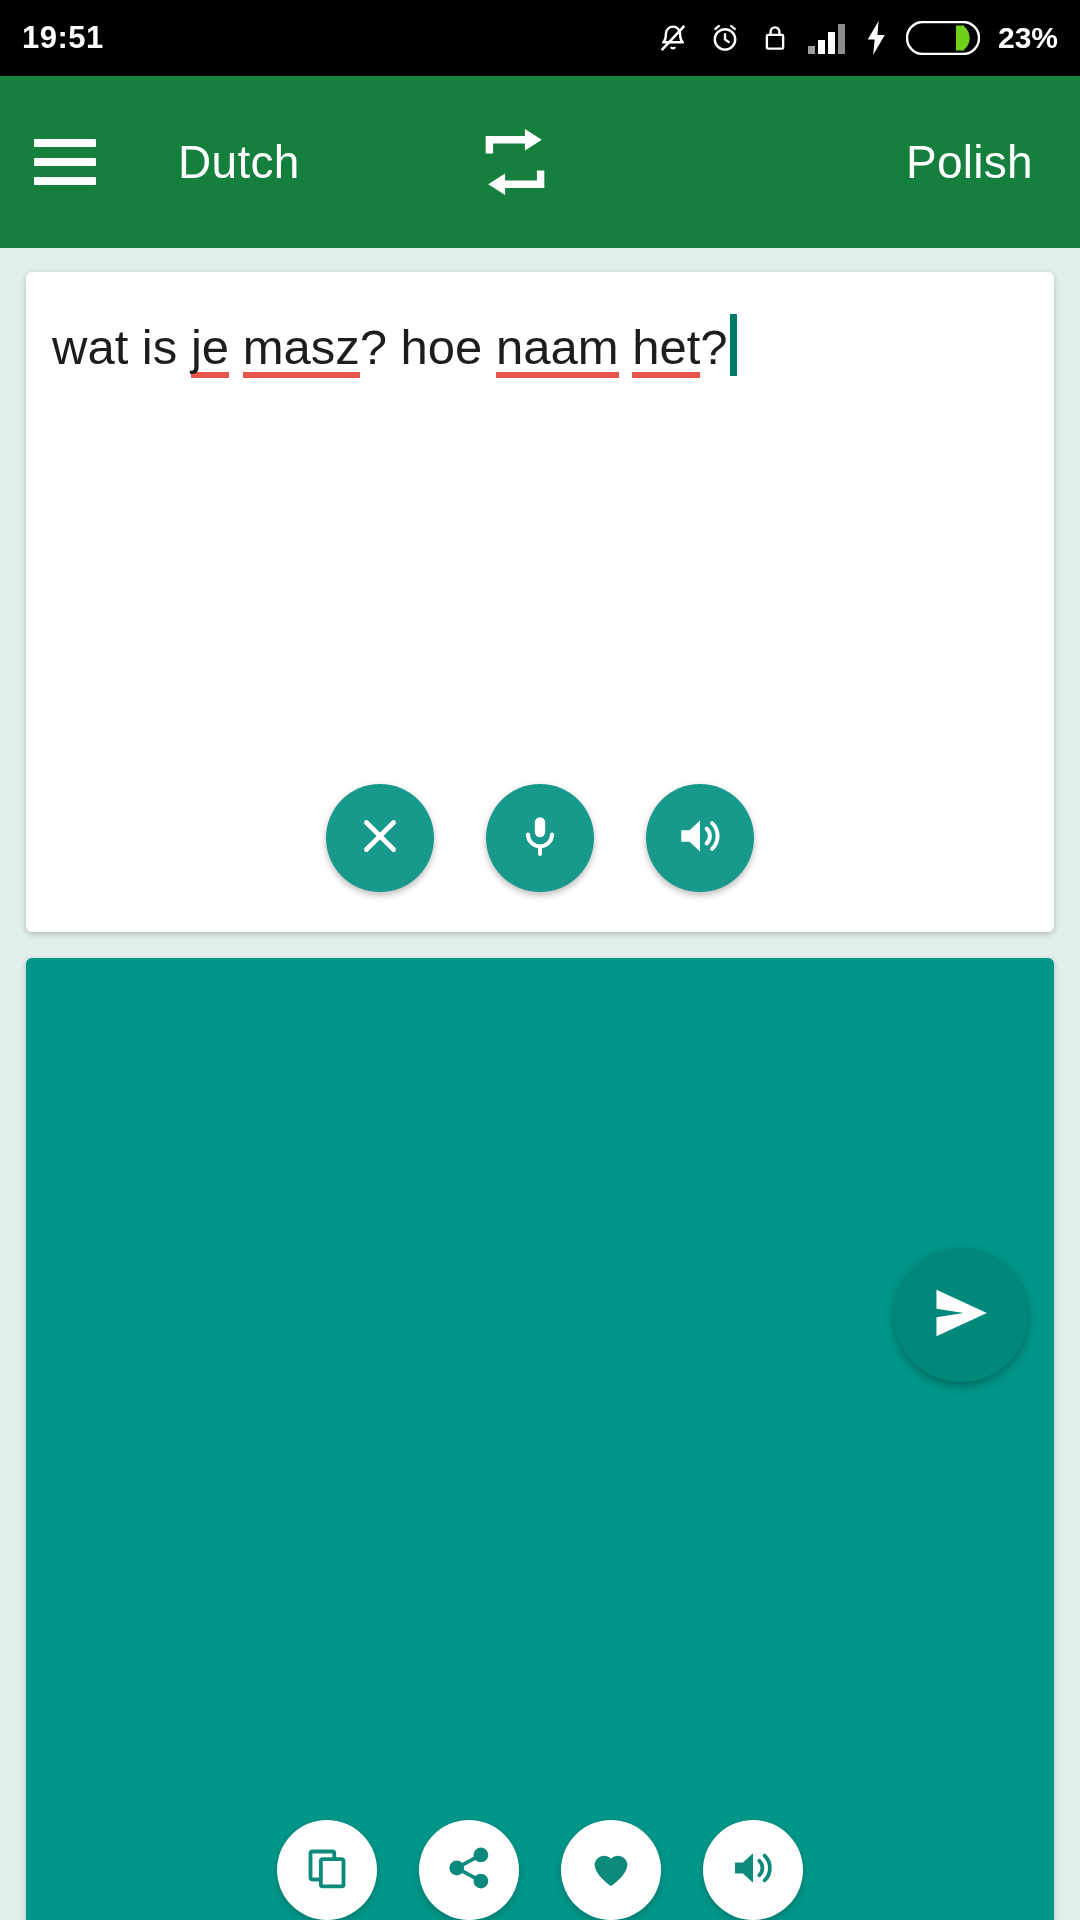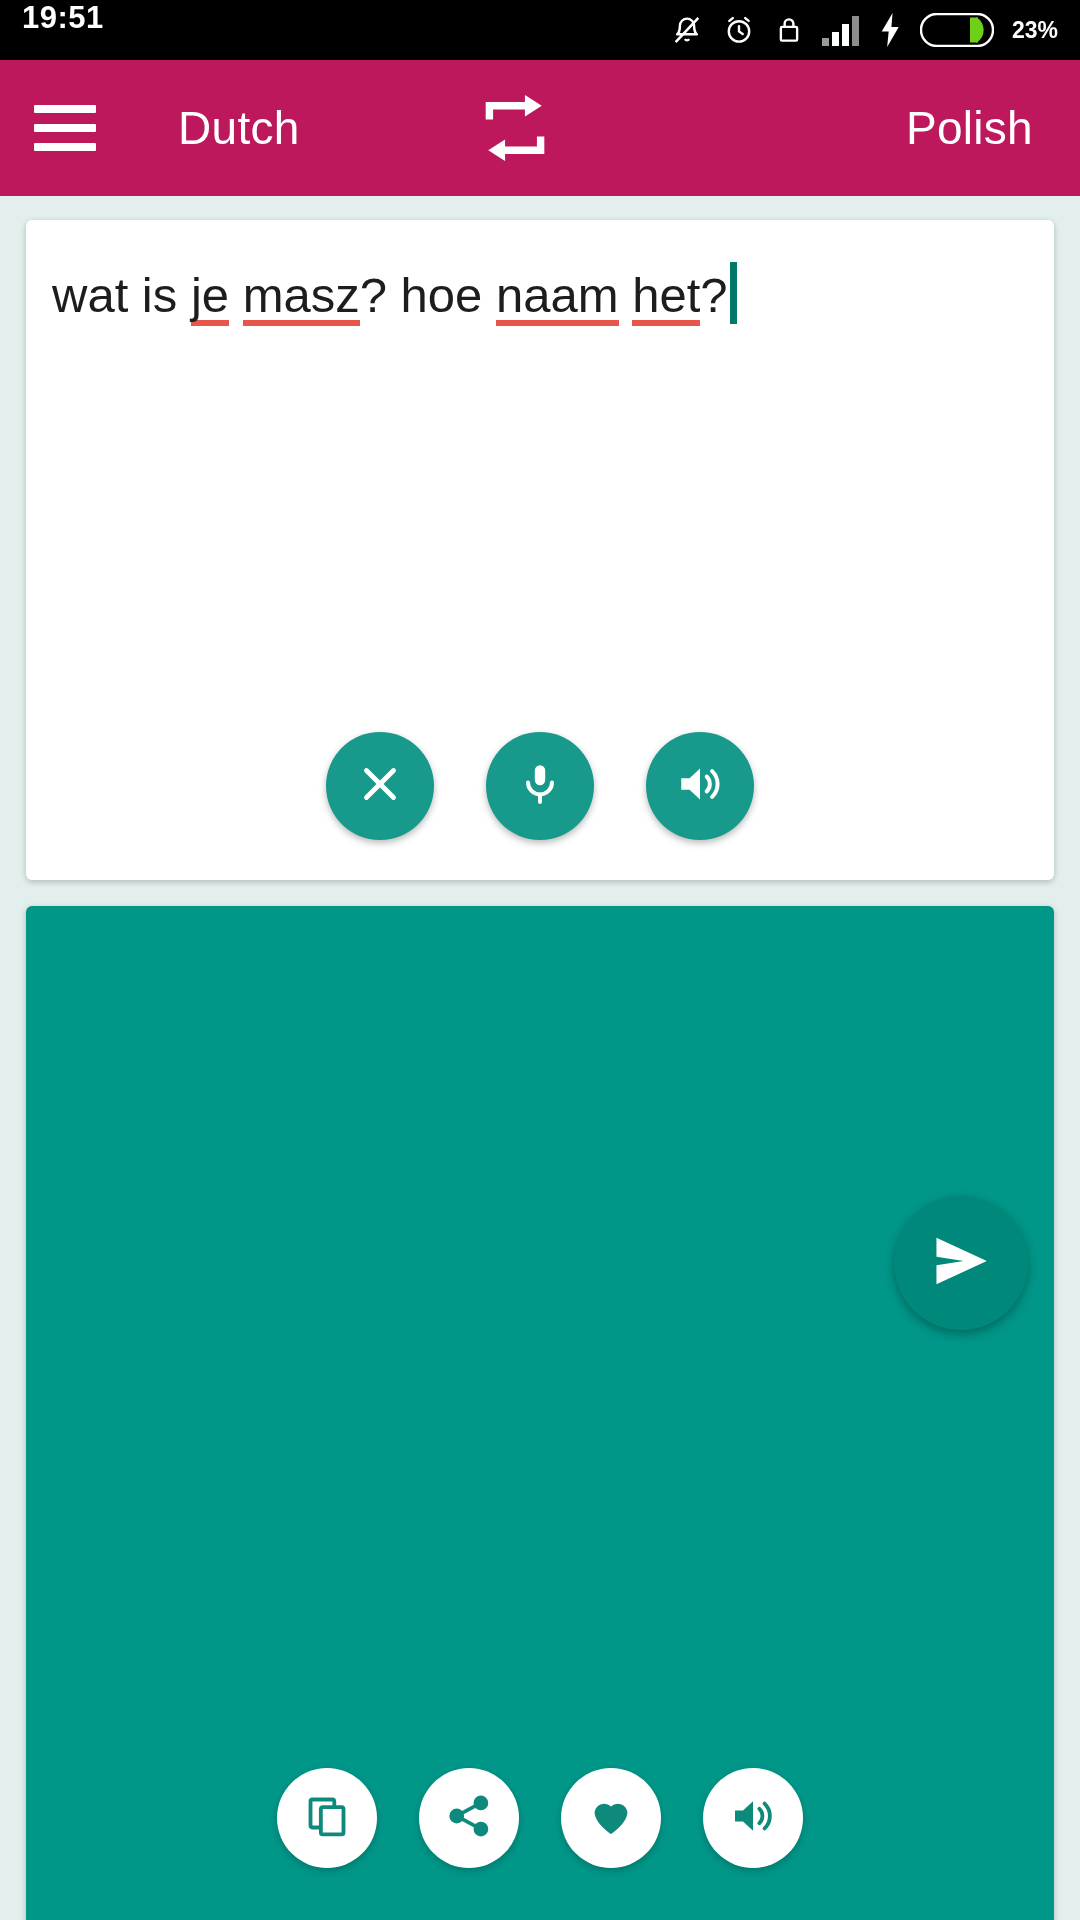--- a/index.html
+++ b/index.html
@@ -6,32 +6,32 @@
   html,body { width:1080px; height:1920px; }
   body {
     font-family:"Liberation Sans", sans-serif;
     background:#e2efec;
     overflow:hidden;
     position:relative;
   }
 
   
   .statusbar{
-    height:60px; background:#000; color:#fff;
-    display:flex; padding:0 22px;
+    height:76px; background:#000; color:#fff;
+    display:flex; align-items:center; padding:0 22px;
     position:relative; z-index:5;
   }
   .status-time{ font-size:31px; font-weight:700; letter-spacing:.5px; }
   .status-right{ margin-left:auto; display:flex; align-items:center; gap:18px; }
   .status-right svg{ display:block; }
-  .battery-pct{ font-size:23px; font-weight:700; margin-left:0; }
+  .battery-pct{ font-size:30px; font-weight:700; margin-left:0; }
 
   
   .appbar{
-    height:136px; background:#be185d;
+    height:172px; background:#15803d;
     display:flex; align-items:center; padding:0 34px;
     position:relative; z-index:4;
   }
   .hamburger{ width:62px; display:flex; flex-direction:column; gap:11px; cursor:pointer;}
   .hamburger span{ display:block; height:8px; background:#fff; border-radius:1px; }
   .lang{
     color:#fff; font-size:46px; font-weight:400; letter-spacing:.3px;
     cursor:pointer; white-space:nowrap;
   }
   .lang-src{ margin-left:82px; }

